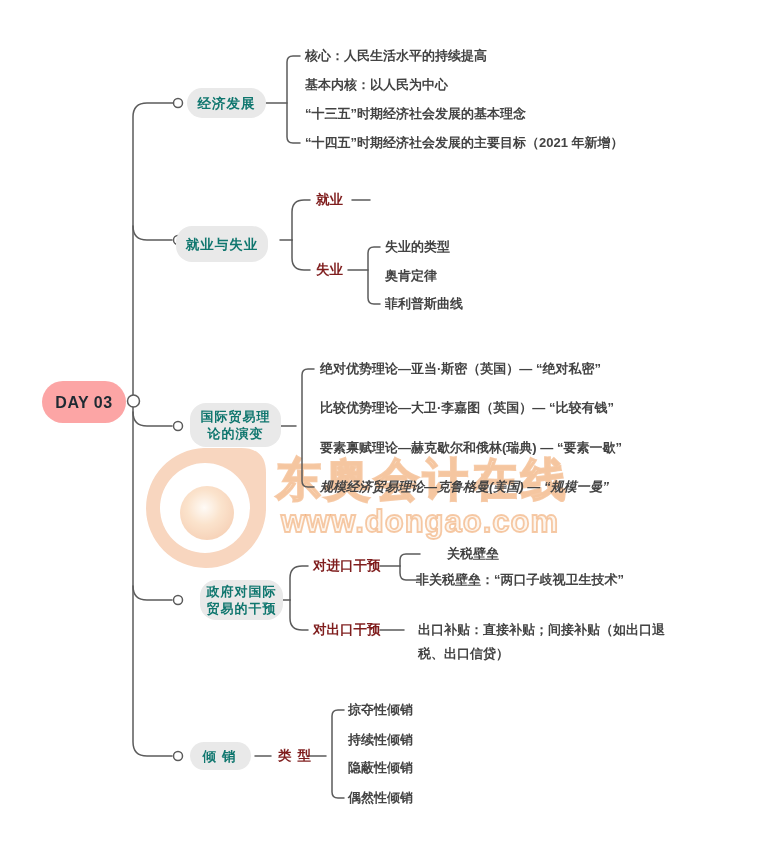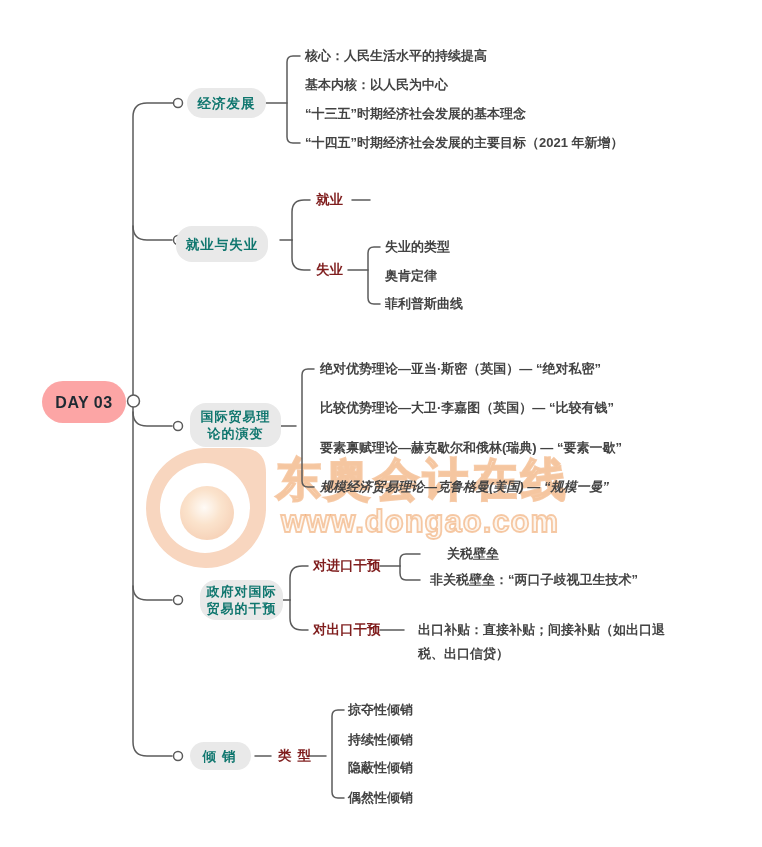--- a/index.html
+++ b/index.html
@@ -126,21 +126,21 @@
 
     <div class="pill" style="left:190px;top:403px;width:91px;height:44px;padding:4px 8px;box-sizing:border-box;font-size:13px;">国际贸易理论的演变</div>
     <div class="leaf" style="left:320px;top:369px;">绝对优势理论—亚当·斯密（英国）— “绝对私密”</div>
     <div class="leaf" style="left:320px;top:408px;">比较优势理论—大卫·李嘉图（英国）— “比较有钱”</div>
     <div class="leaf" style="left:320px;top:448px;">要素禀赋理论—赫克歇尔和俄林(瑞典) — “要素一歇”</div>
     <div class="leaf" style="left:320px;top:487px;font-style:italic;">规模经济贸易理论—克鲁格曼(美国) — “规模一曼”</div>
 
     <div class="pill" style="left:200px;top:580px;width:83px;height:40px;padding:0 6px;box-sizing:border-box;font-size:13px;">政府对国际贸易的干预</div>
     <div class="mid" style="left:313px;top:566px;">对进口干预</div>
     <div class="leaf" style="left:426px;top:554px;margin-left:21px;">关税壁垒</div>
-    <div class="leaf" style="left:430px;top:580px;">非关税壁垒：“两口子歧视卫生技术”</div>
+    <div class="leaf" style="left:416px;top:580px;">非关税壁垒：“两口子歧视卫生技术”</div>
     <div class="mid" style="left:313px;top:630px;">对出口干预</div>
     <div class="leaf wrap" style="left:418px;top:618px;width:254px;">出口补贴：直接补贴；间接补贴（如出口退税、出口信贷）</div>
 
     <div class="pill sp" style="left:190px;top:742px;width:61px;height:28px;">倾销</div>
     <div class="mid sp" style="left:275px;top:756px;">类型</div>
     <div class="leaf" style="left:348px;top:710px;">掠夺性倾销</div>
     <div class="leaf" style="left:348px;top:740px;">持续性倾销</div>
     <div class="leaf" style="left:348px;top:768px;">隐蔽性倾销</div>
     <div class="leaf" style="left:348px;top:798px;">偶然性倾销</div>
 

